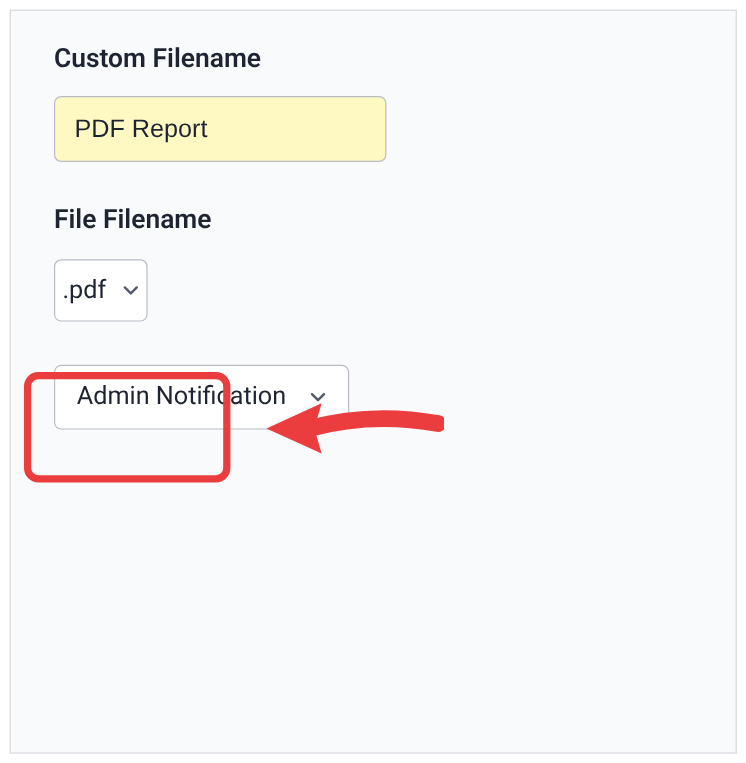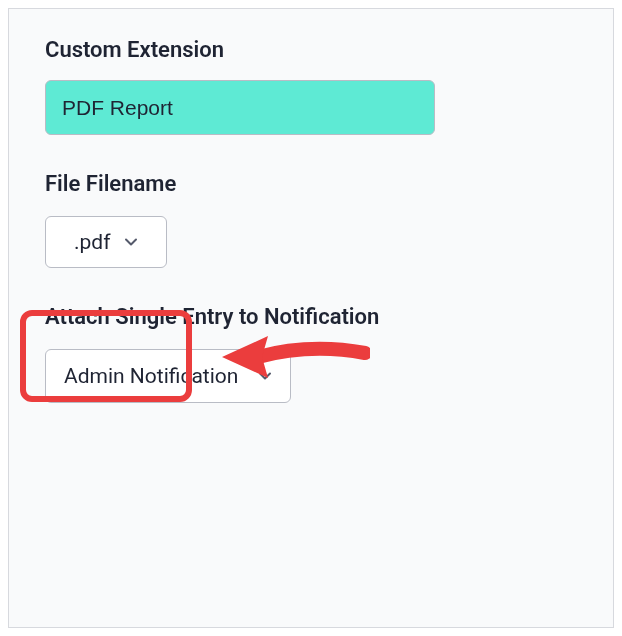--- a/index.html
+++ b/index.html
@@ -33,26 +33,26 @@
       white-space: nowrap;
     }
     .helper-text {
       font-size: 21px;
       font-weight: 400;
       color: #2b3046;
       margin-bottom: 20px;
       white-space: nowrap;
     }
     .text-input {
-      width: 390px;
+      width: 277px;
       height: 55px;
       padding: 0 16px;
       font-size: 21px;
       color: #1f2433;
-      background: #5eead4;
+      background: #fef9c3;
       border: 1px solid #b9bcc5;
       border-radius: 6px;
       outline: none;
     }
     .spacer {
       height: 36px;
     }
     .select-wrap {
       position: relative;
       display: inline-block;
@@ -65,21 +65,21 @@
       padding: 0 18px;
       font-size: 21px;
       color: #1f2433;
       background: #fff;
       border: 1px solid #b9bcc5;
       border-radius: 6px;
       cursor: pointer;
       user-select: none;
     }
     .select-sm {
-      padding: 0 28px;
+      padding: 0 6px;
       height: 52px;
     }
     .chevron {
       width: 14px;
       height: 14px;
       display: inline-block;
     }
     .chevron svg {
       display: block;
     }
@@ -93,21 +93,21 @@
       position: absolute;
       pointer-events: none;
     }
   </style>
 </head>
 <body>
 
 <div class="panel">
 
   
-  <div class="section-label">Custom Extension</div>
+  <div class="section-label">Custom Filename</div>
   <input type="text" class="text-input" value="PDF Report" style="">
 
   <div class="spacer"></div>
 
   
   <div class="section-label">File Filename</div>
 
   <div class="select-wrap" style="margin-top: 2px;">
     <div class="select select-sm">
       <span>.pdf</span>
@@ -115,21 +115,20 @@
         <svg viewBox="0 0 14 14" width="14" height="14">
             <path d="M2 4.5l5 5 5-5" fill="none" stroke="#555a6b" stroke-width="2" stroke-linecap="round" stroke-linejoin="round"></path>
           </svg>
       </span>
     </div>
   </div>
 
   <div class="spacer"></div>
 
   
-  <div class="section-label" style="margin-bottom: 20px;">Attach Single Entry to Notification</div>
   <div class="select-wrap">
     <div class="select">
       <span>Admin Notification</span>
       <span class="chevron" style="margin-left: 6px;">
         <svg viewBox="0 0 14 14" width="14" height="14">
             <path d="M2 4.5l5 5 5-5" fill="none" stroke="#555a6b" stroke-width="2" stroke-linecap="round" stroke-linejoin="round"></path>
           </svg>
       </span>
     </div>
   </div>

